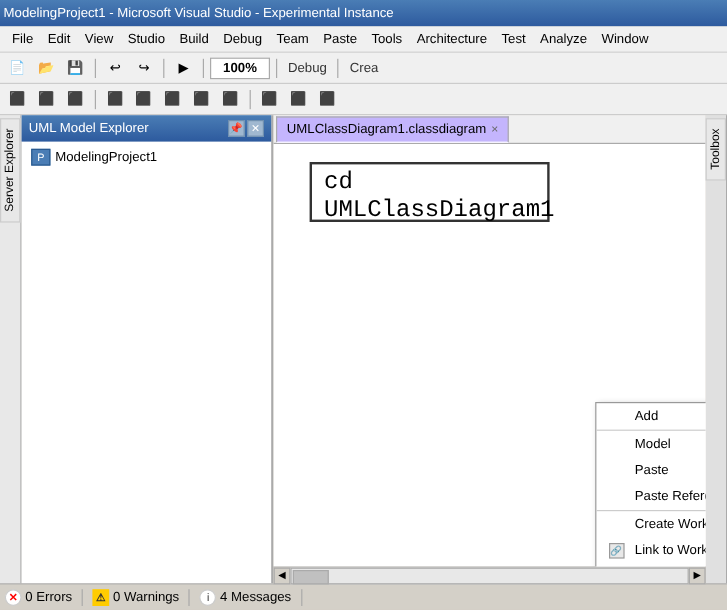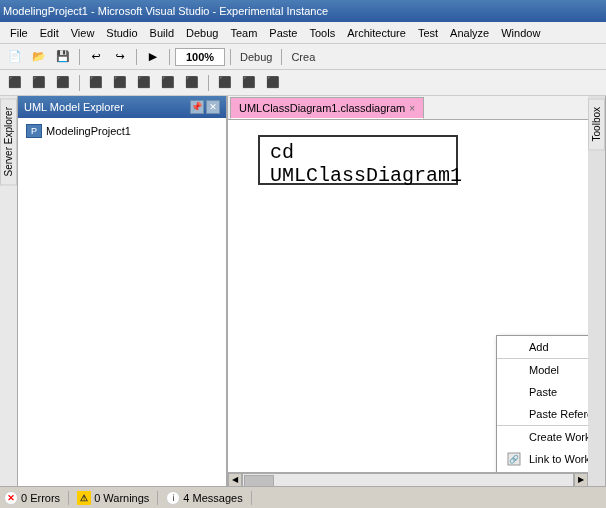--- a/index.html
+++ b/index.html
@@ -180,21 +180,21 @@
       padding: 2px 8px;
       font-size: 11px;
       cursor: pointer;
       display: flex;
       align-items: center;
       gap: 4px;
       height: 22px;
       margin-left: 2px;
     }
     .tab.active {
-      background: #f9a8d4;
+      background: #c4b5fd;
       border-bottom: 1px solid white;
     }
     .tab-close {
       font-size: 10px;
       color: #666;
       cursor: pointer;
     }
 
     
     .diagram-area {

